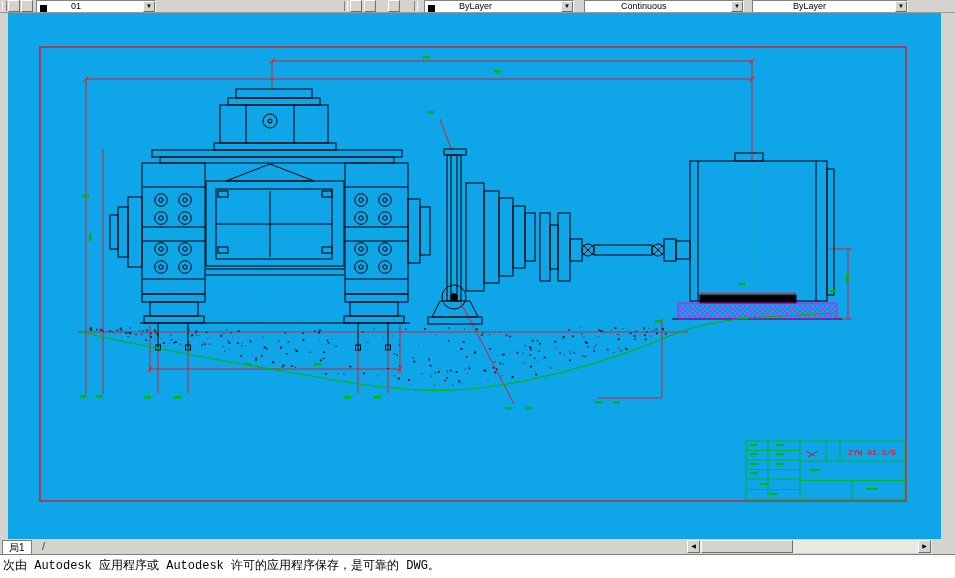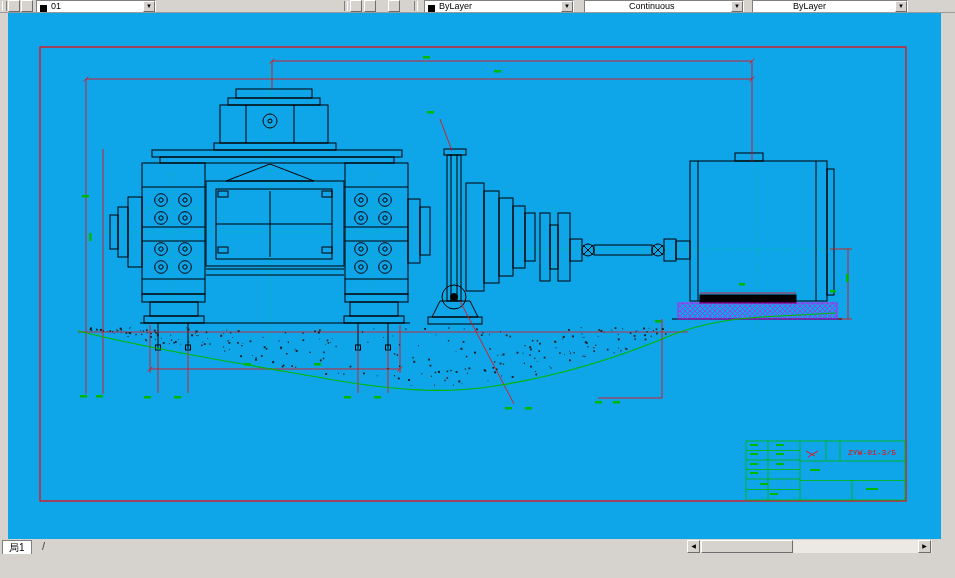--- a/index.html
+++ b/index.html
@@ -7,21 +7,21 @@
           font-family:"Liberation Sans",sans-serif;color:#000;}
   
   .toolbar{position:absolute;left:0;top:0;width:955px;height:12px;background:#d6d3ce;
            border-bottom:1px solid #9a9a9a;overflow:hidden;font-size:9px;}
   .grip{position:absolute;left:2px;top:1px;width:3px;height:10px;
         border-left:1px solid #fff;border-right:1px solid #808080;}
   .tbtn{position:absolute;top:0;width:12px;height:12px;background:#d6d3ce;
         border:1px solid;border-color:#fff #6d6d6d #6d6d6d #fff;box-sizing:border-box;}
   .sep{position:absolute;top:1px;width:2px;height:10px;border-left:1px solid #808080;border-right:1px solid #fff;}
   .combo{position:absolute;top:0;height:13px;background:#fff;border:1px solid;box-sizing:border-box;
-         border-color:#808080 #fff #fff #808080;display:flex;align-items:flex-end;overflow:hidden;}
+         border-color:#808080 #fff #fff #808080;display:flex;align-items:flex-end;overflow:hidden;gap:20px;}
   .combo .lbl{font-size:9px;line-height:11px;padding-left:4px;white-space:nowrap;}
   .swatch{width:7px;height:7px;background:#000;margin-left:3px;flex:0 0 auto;}
   .combo-arrow{margin-left:auto;width:12px;height:11px;background:#d6d3ce;border:1px solid;
                border-color:#fff #6d6d6d #6d6d6d #fff;box-sizing:border-box;font-size:6px;
                line-height:9px;text-align:center;flex:0 0 auto;}
   
   .canvas{position:absolute;left:8px;top:13px;width:933px;height:526px;background:#0ea5e9;}
   
   .tabrow{position:absolute;left:0;top:539px;width:884px;height:15px;background:#d6d3ce;}
   .tab{position:absolute;left:2px;top:1px;height:13px;padding:0 6px;background:#fff;
@@ -57,21 +57,21 @@
     <span class="tbtn" style="left:350px"></span>
     <span class="tbtn" style="left:364px"></span>
     <span class="tbtn" style="left:388px"></span>
     <span class="sep" style="left:414px"></span>
     <div class="combo" style="left:424px;width:150px">
       <span class="swatch"></span>
       <span class="lbl">ByLayer</span>
       <span class="combo-arrow">▼</span>
     </div>
     <div class="combo" style="left:584px;width:160px">
-      <span class="lbl" style="margin-left:40px">Continuous</span>
+      <span class="lbl" style="margin-left:32px">Continuous</span>
       <span class="combo-arrow">▼</span>
     </div>
     <div class="combo" style="left:752px;width:156px">
       <span class="lbl" style="margin-left:36px">ByLayer</span>
       <span class="combo-arrow">▼</span>
     </div>
   </div>
 
   <div class="canvas">
     <svg width="933" height="527" viewBox="8 12 933 527">
@@ -609,14 +609,17 @@
   <div class="tabrow">
     <div class="tab">局1</div>
     <span class="slash">/</span>
     <div class="hscroll">
       <span class="sbtn" style="left:0">◀</span>
       <span class="sthumb"></span>
       <span class="sbtn" style="left:231px">▶</span>
     </div>
   </div>
 
+  <div class="cmdline">
+    <span>次由 Autodesk 应用程序或 Autodesk 许可的应用程序保存，是可靠的 DWG。</span>
+  </div>
 
 </div>
 
 </body></html>

